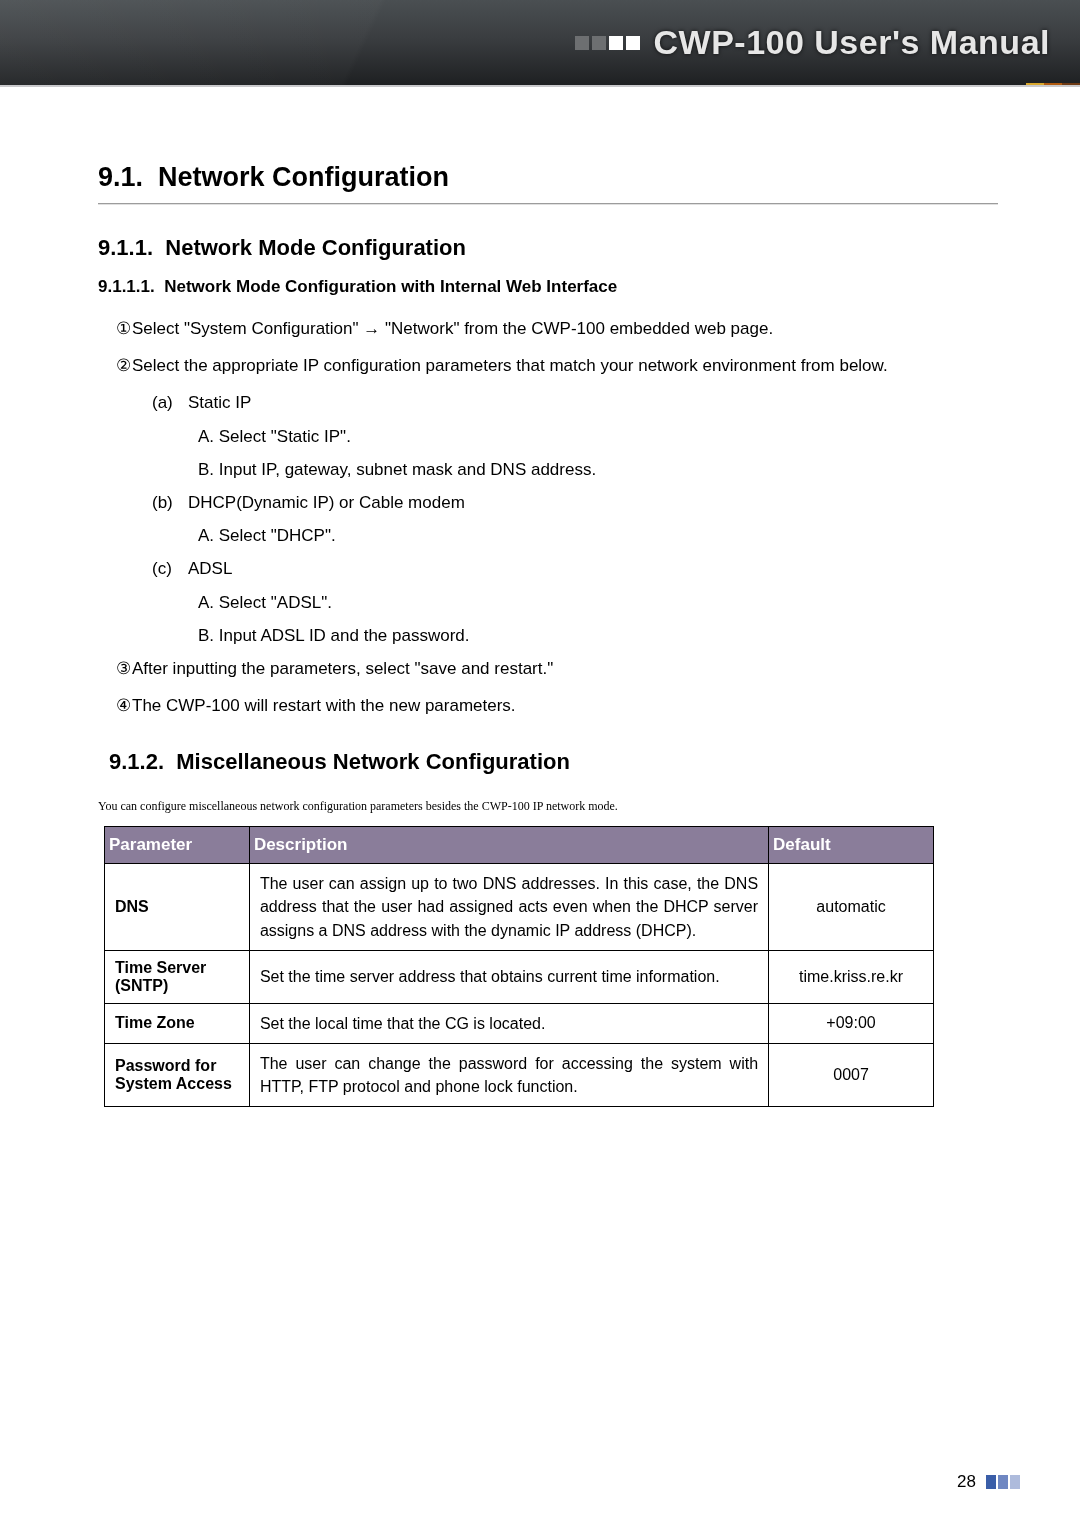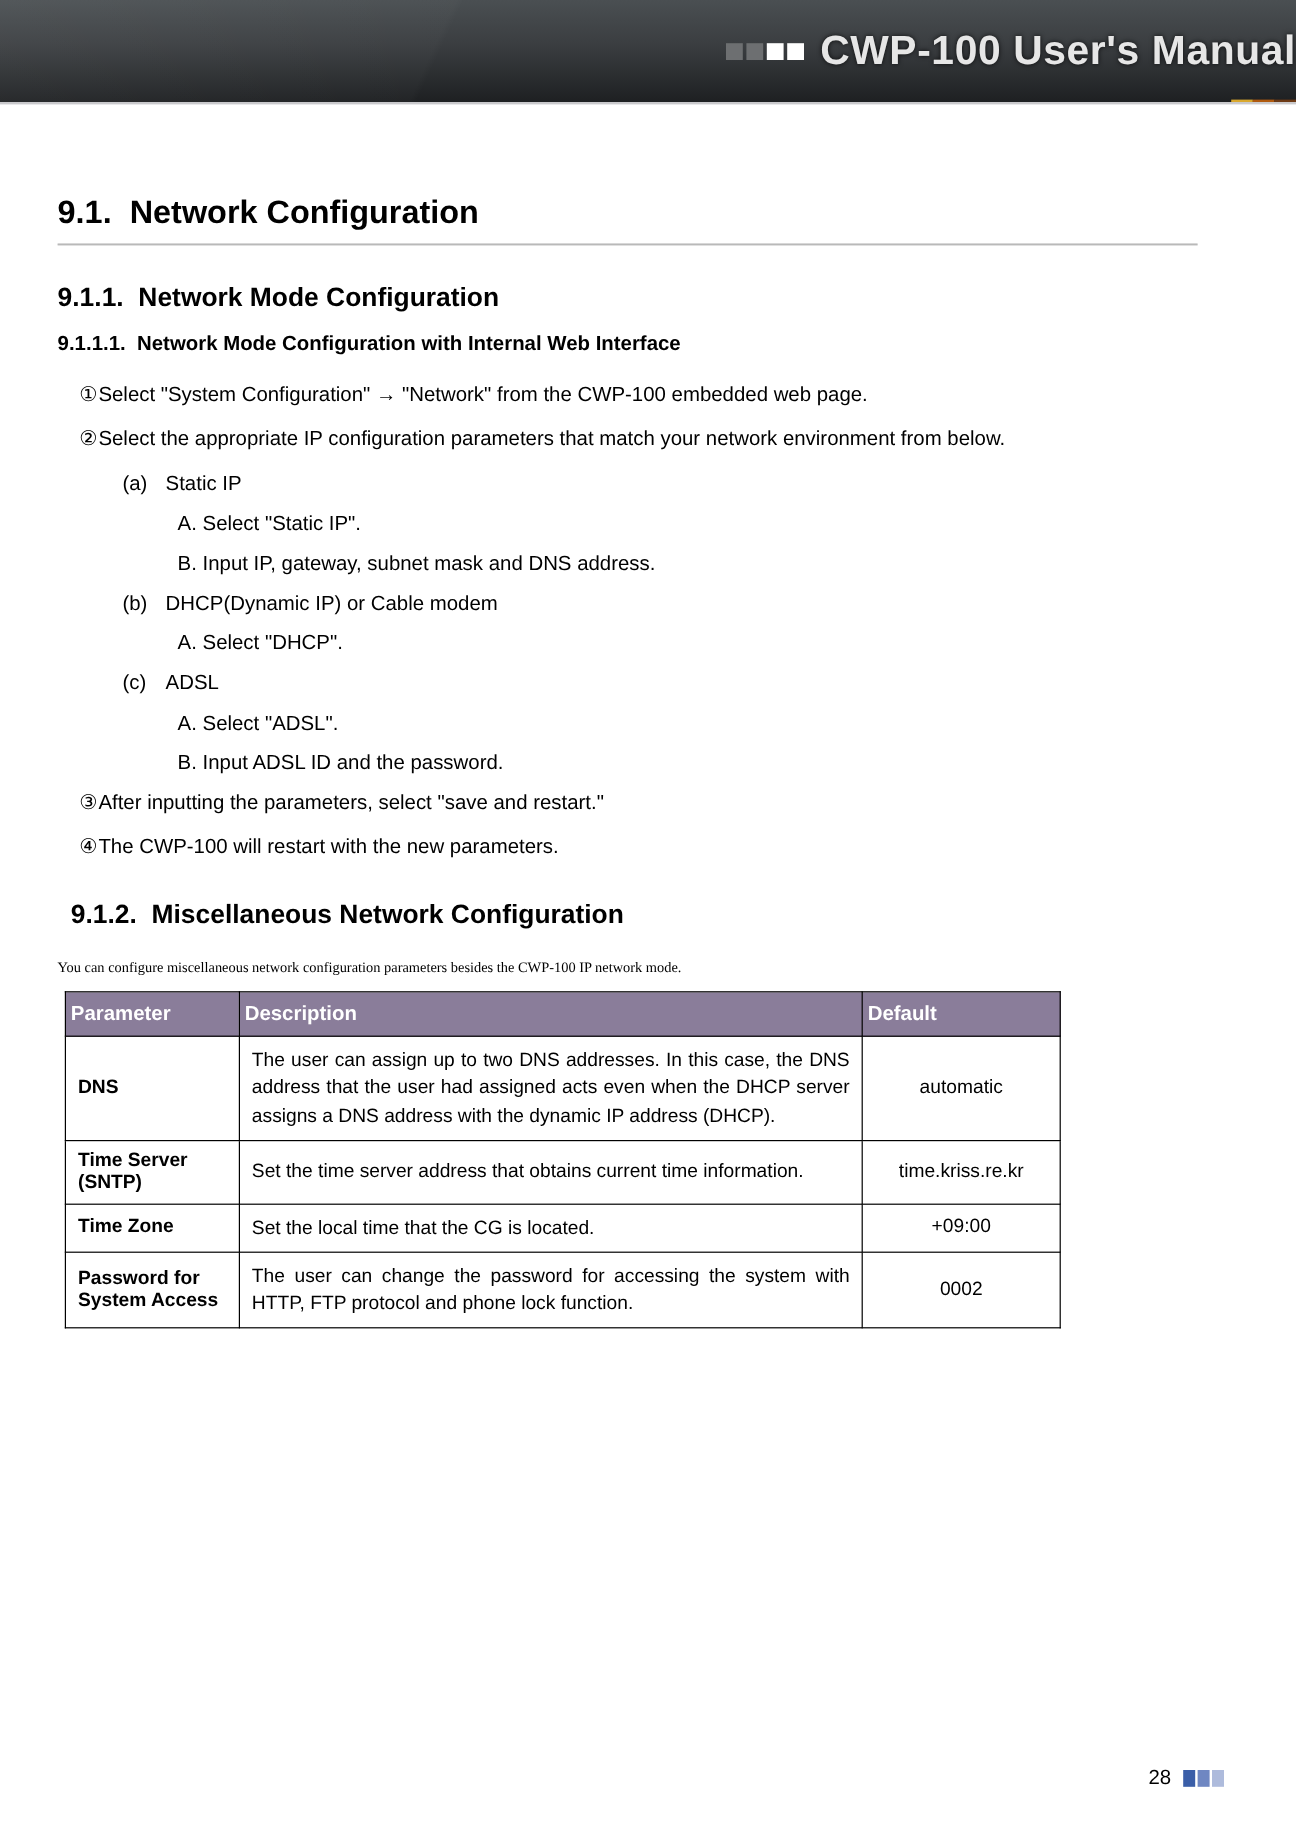--- a/index.html
+++ b/index.html
@@ -11,20 +11,21 @@
     position: relative;
   }
   .header-banner {
     width: 100%;
     height: 85px;
     background: linear-gradient(180deg, #4a4f52 0%, #3a3d40 45%, #1e2022 100%);
     position: relative;
     display: flex;
     align-items: center;
     justify-content: flex-end;
+    padding-right: 30px;
     overflow: hidden;
   }
   
   .header-banner::before {
     content: "";
     position: absolute;
     left: 0; top: 0;
     width: 55%;
     height: 100%;
     background: linear-gradient(115deg, rgba(255,255,255,0.05) 0%, rgba(255,255,255,0.02) 60%, rgba(255,255,255,0) 61%);
@@ -61,21 +62,21 @@
   }
   .header-accent span:nth-child(1){ width:18px; height:6px; background:#d9a82e; }
   .header-accent span:nth-child(2){ width:18px; height:6px; background:#b05a0f; }
   .header-accent span:nth-child(3){ width:18px; height:6px; background:#6d3a15; }
   .hairline {
     width: 100%;
     height: 2px;
     background: #c9c9cc;
   }
   .content {
-    padding: 75px 82px 0 48px;
+    padding: 75px 82px 0 98px;
     color: #000;
   }
   .h1 {
     font-size: 27px;
     font-weight: 700;
     margin-bottom: 10px;
   }
   .rule {
     border: none;
     border-top: 1px solid #9c9c9c;
@@ -282,21 +283,21 @@
         <td class="def">time.kriss.re.kr</td>
       </tr>
       <tr>
         <td class="param">Time Zone</td>
         <td class="desc">Set the local time that the CG is located.</td>
         <td class="def">+09:00</td>
       </tr>
       <tr>
         <td class="param">Password for System Access</td>
         <td class="desc">The user can change the password for accessing the system with HTTP, FTP protocol and phone lock function.</td>
-        <td class="def">0002</td>
+        <td class="def">0007</td>
       </tr>
     </tbody>
   </table>
 
 </div>
 
 <div class="footer">
   <span>28</span>
   <span class="footer-blocks">
     <span></span>

